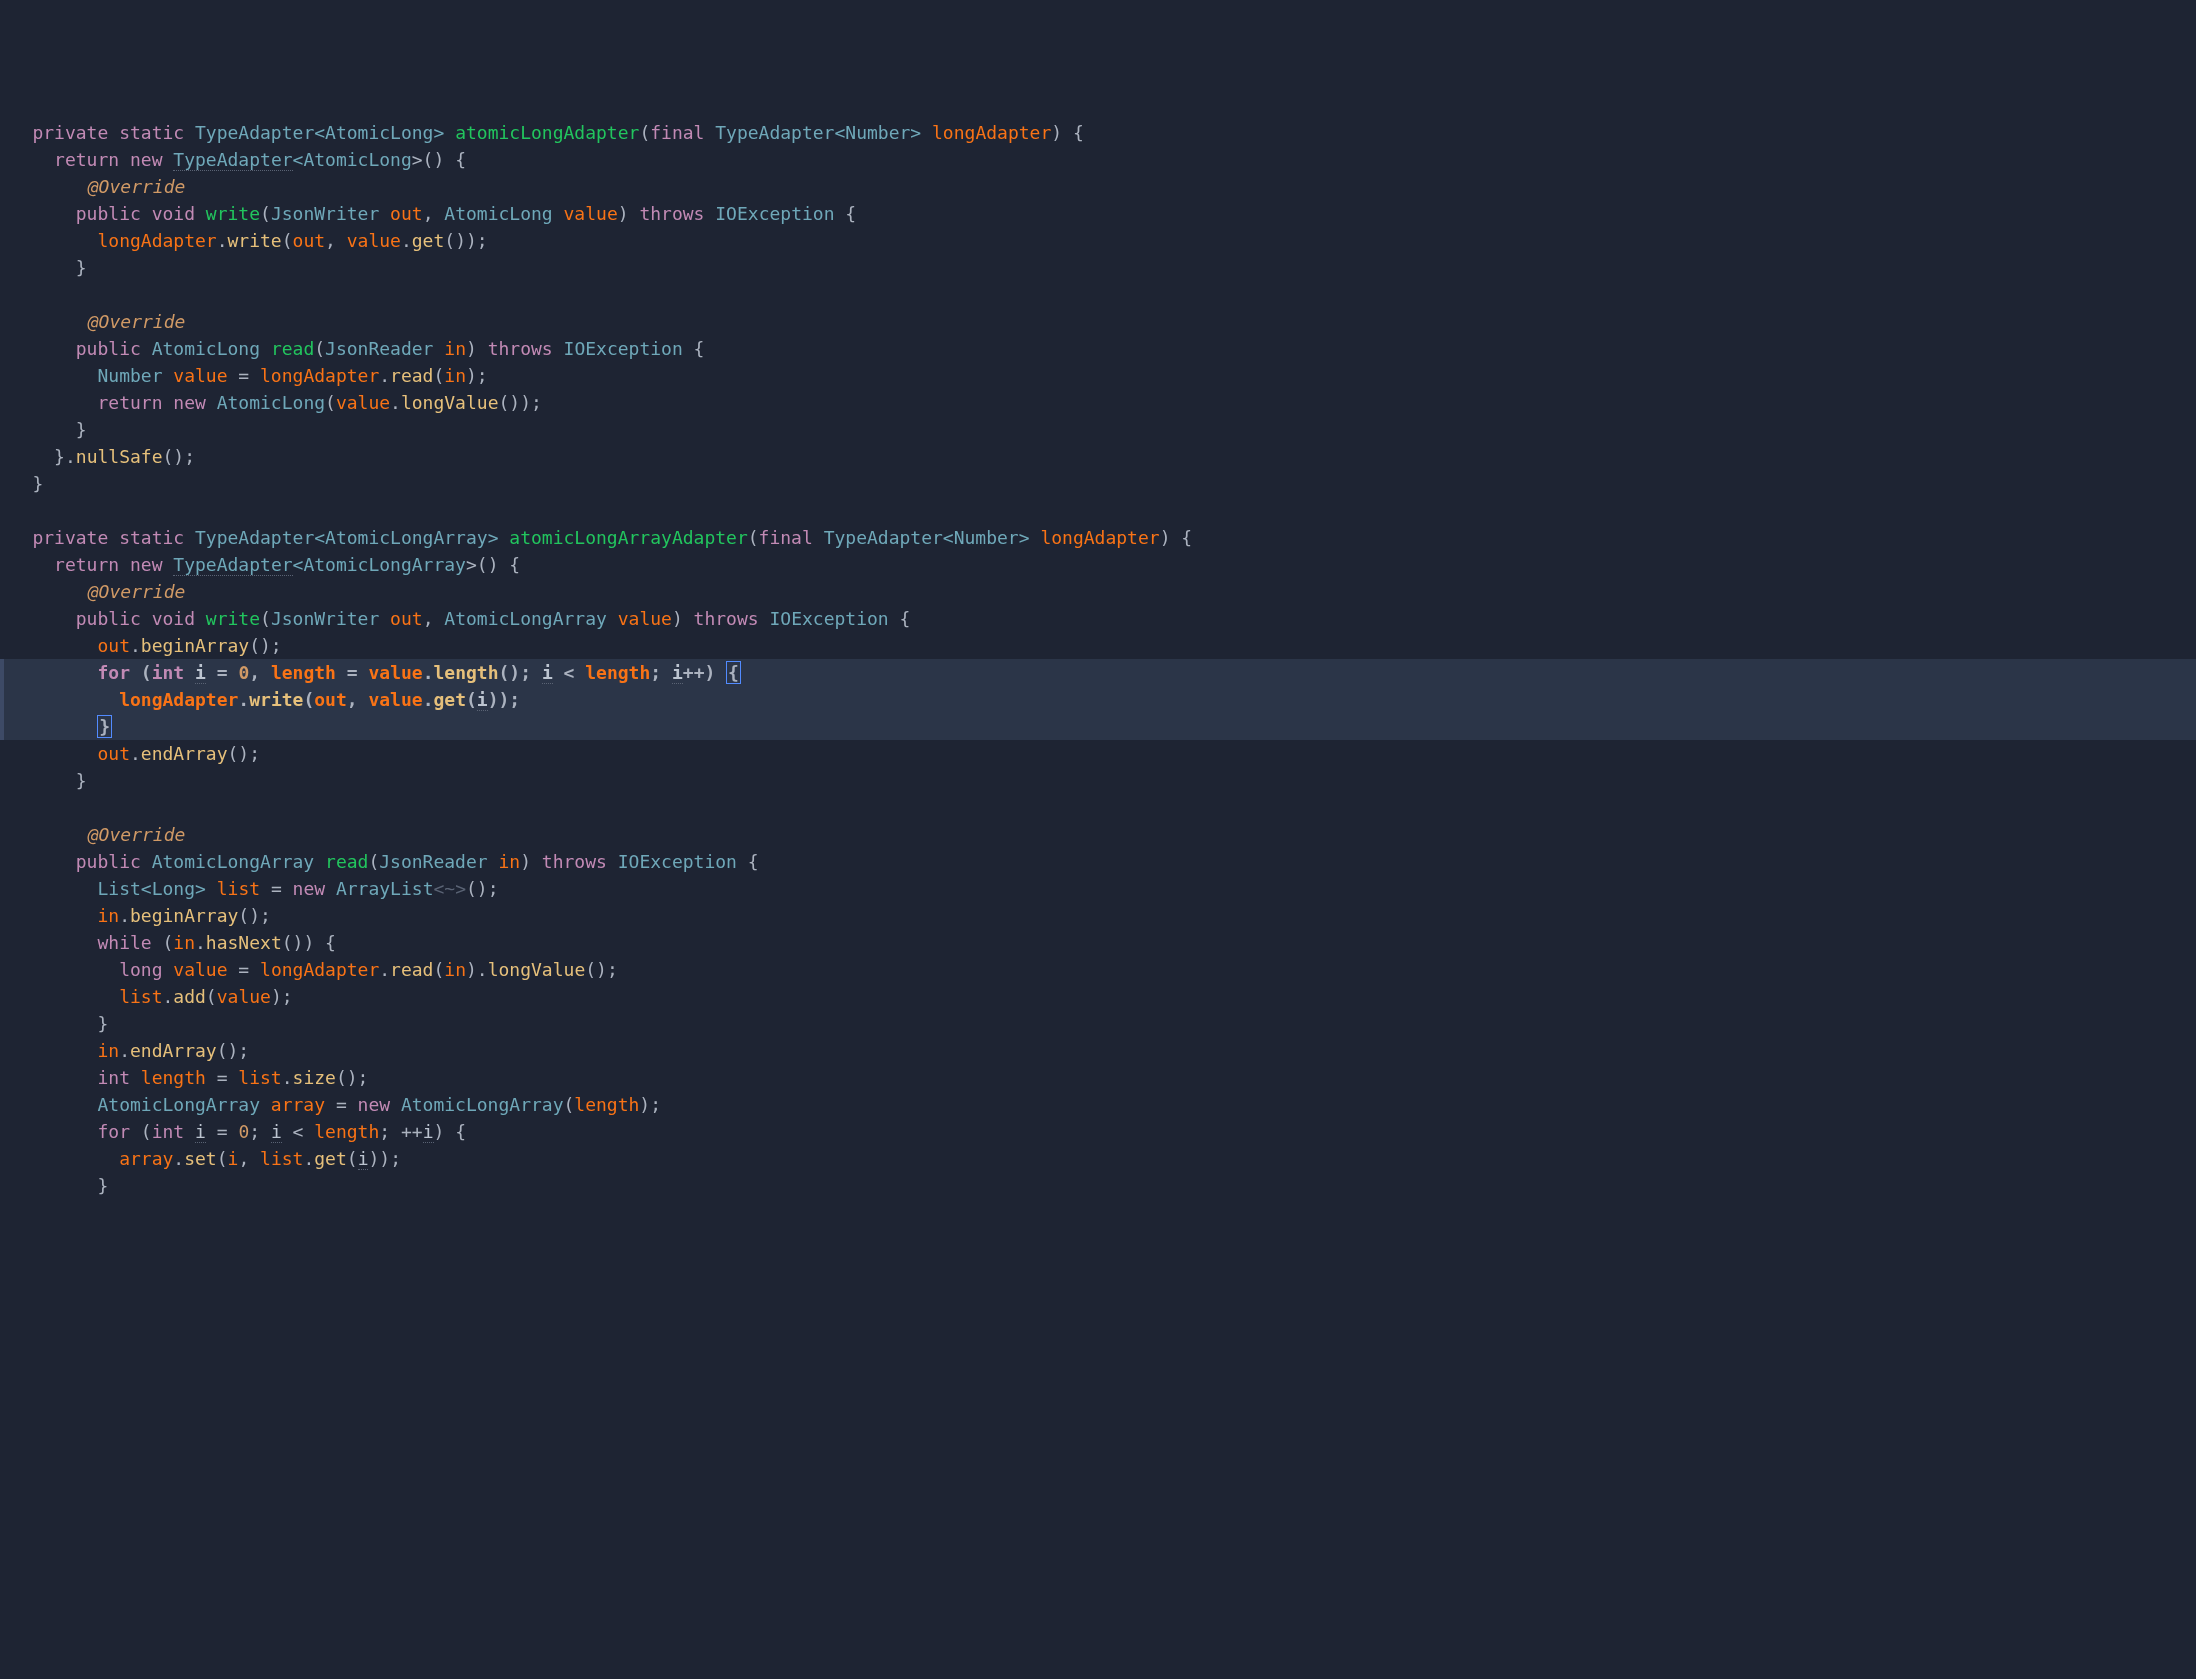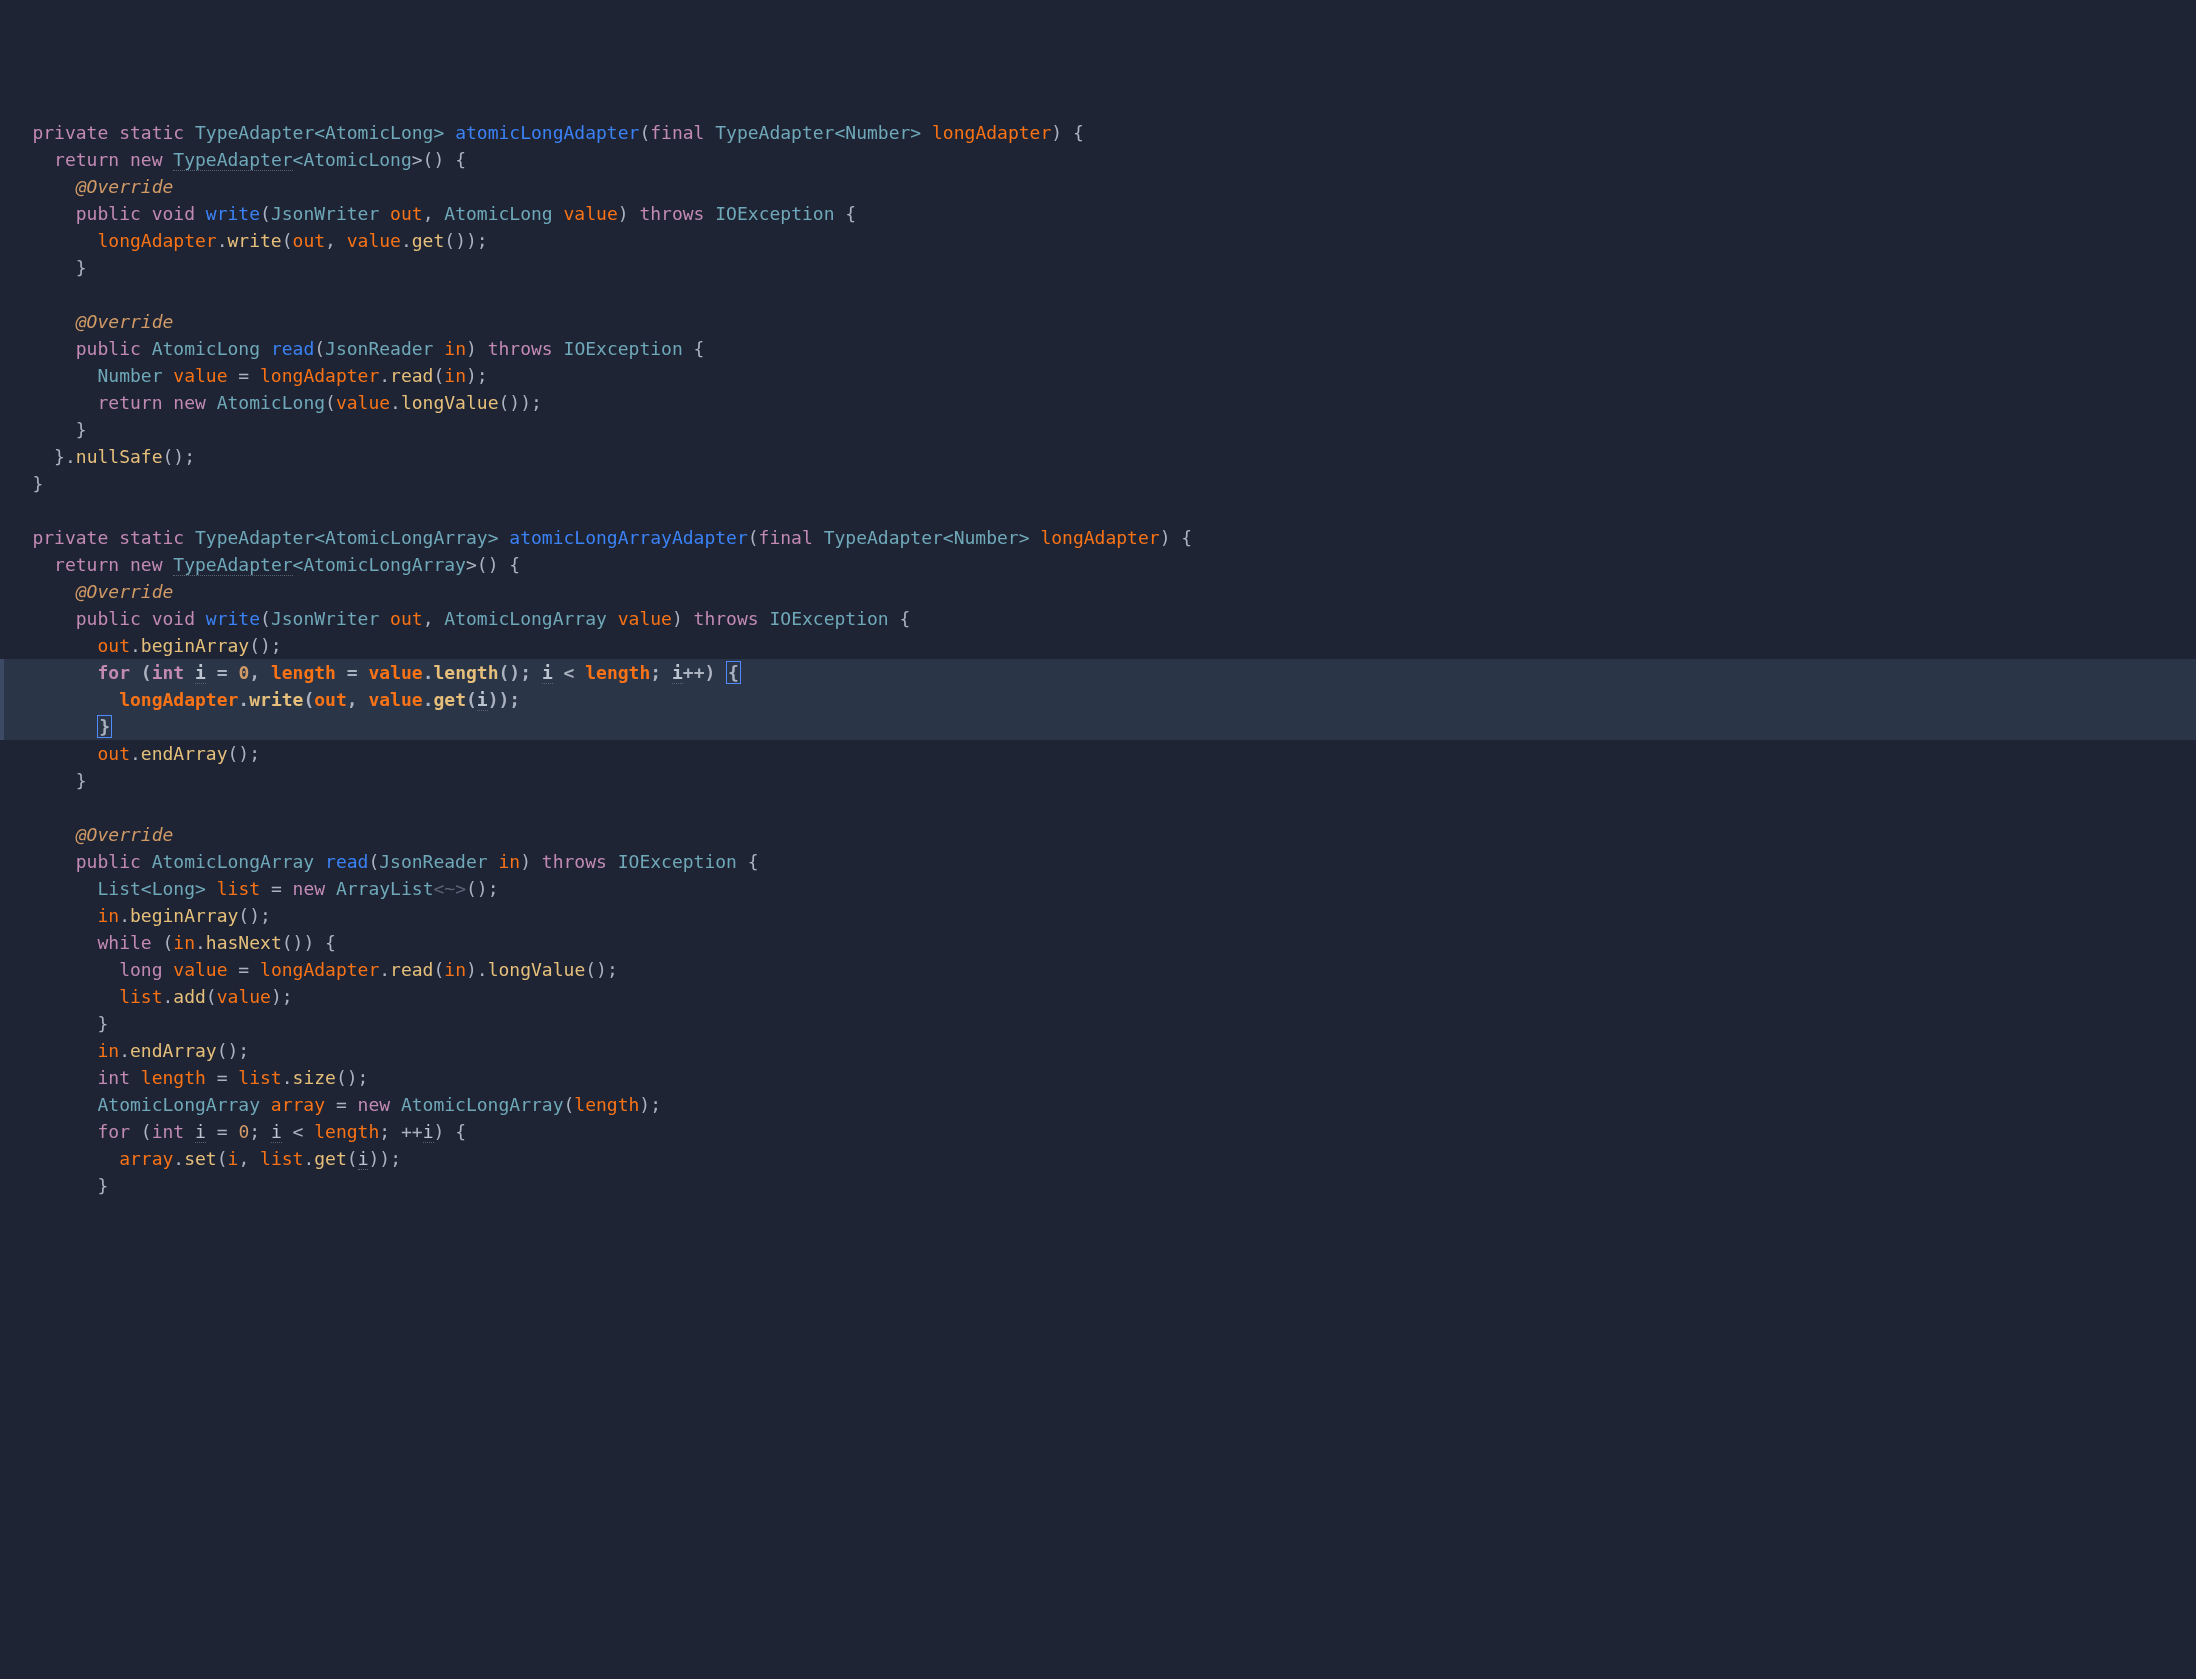--- a/index.html
+++ b/index.html
@@ -17,25 +17,25 @@
   .hl { background: #2b3548; position: relative; font-weight: bold; }
   .hl::before {
     content: '';
     position: absolute;
     left: 0; top: 0; bottom: 0; width: 3.6px;
     background: #3d4a66;
   }
   .kw { color: #c28ab5; text-align: right; }      
   .type { color: #6fa8b9; }    
   .typeU { color: #6fa8b9; border-bottom: 0.9px dotted #5a6374; } 
-  .funcDef { color: #3b82f6; } 
+  .funcDef { color: #22c55e; } 
   .funcCall { color: #e6c07b; }
   .ident { color: #f97316; }   
   .identU { color: #bcc4d0; border-bottom: 0.9px dotted #5a6374; }
-  .ann { color: #d19a66; font-style: italic; } 
+  .ann { color: #d19a66; font-style: italic; margin-left: 12px; } 
   .punct { color: #abb2bf; }
   .op { color: #6fa8b9; }
   .brace { color: #abb2bf; }
   .paren { color: #abb2bf; }
   .num { color: #d19a66; }
   .bracket-box { border: 0.9px solid #528bff; padding: 0 0.9px; }
   .hint { color: #5a6374; font-style: italic; }
 </style>
 </head>
 <body>

